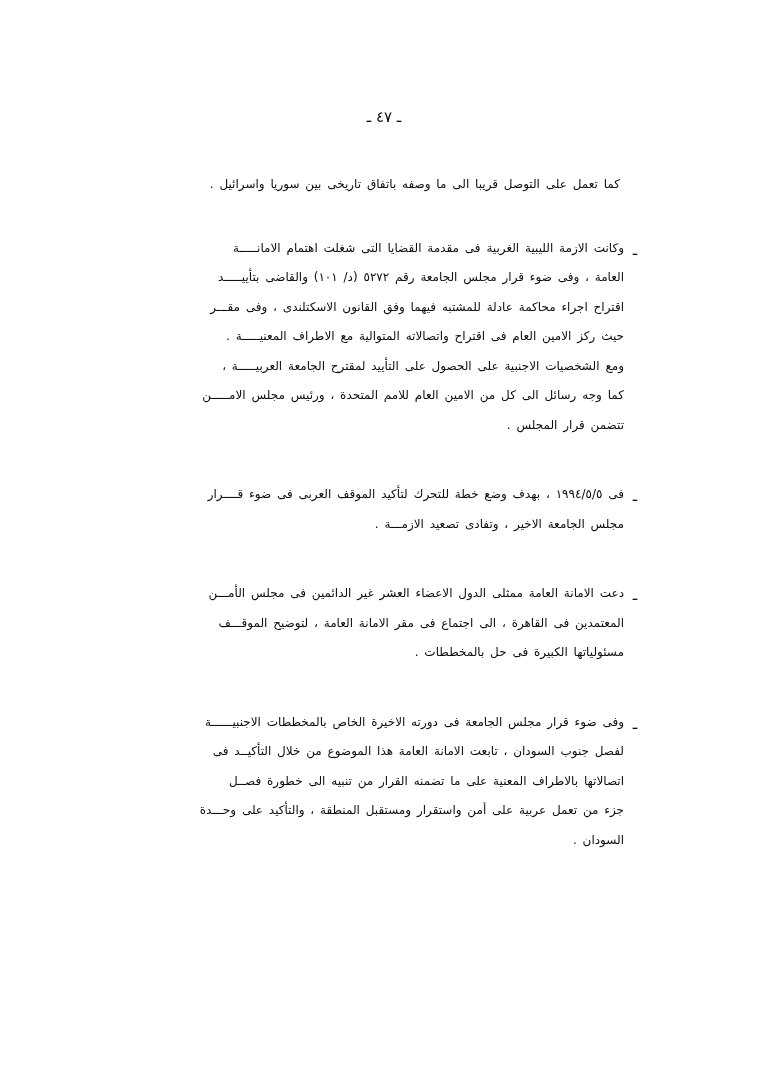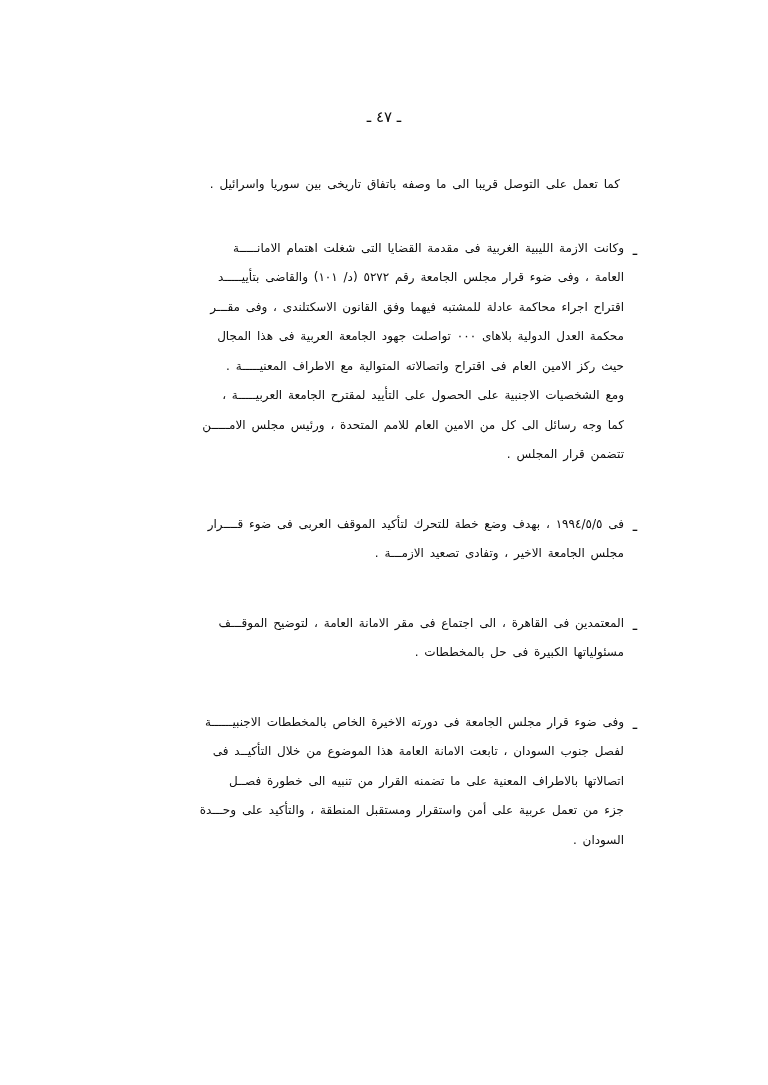--- a/index.html
+++ b/index.html
@@ -86,39 +86,39 @@
         <div class="line">كما تعمل على التوصل قريبا الى ما وصفه باتفاق تاريخى بين سوريا واسرائيل .</div>
       </div>
     </div>
 
     <div class="para p-gap-2">
       <div class="dash">ـ</div>
       <div class="lines">
         <div class="line">وكانت الازمة الليبية الغربية فى مقدمة القضايا التى شغلت اهتمام الامانـــــة</div>
         <div class="line">العامة ، وفى ضوء قرار مجلس الجامعة رقم ٥٢٧٢ (د/ ١٠١) والقاضى بتأييـــــد</div>
         <div class="line">اقتراح اجراء محاكمة عادلة للمشتبه فيهما وفق القانون الاسكتلندى ، وفى مقـــر</div>
-        <div class="line">محكمة العدل الدولية بلاهاى ٠٠٠ تواصلت جهود الجامعة العربية فى هذا المجال</div>
         <div class="line">حيث ركز الامين العام فى اقتراح واتصالاته المتوالية مع الاطراف المعنيـــــة .</div>
         <div class="line">ومع الشخصيات الاجنبية على الحصول على التأييد لمقترح الجامعة العربيـــــة ،</div>
         <div class="line">كما وجه رسائل الى كل من الامين العام للامم المتحدة ، ورئيس مجلس الامـــــن</div>
         <div class="line">تتضمن قرار المجلس .</div>
       </div>
     </div>
 
     <div class="para p-gap-3">
       <div class="dash">ـ</div>
       <div class="lines">
         <div class="line">فى ١٩٩٤/٥/٥ ، بهدف وضع خطة للتحرك لتأكيد الموقف العربى فى ضوء قــــرار</div>
         <div class="line">مجلس الجامعة الاخير ، وتفادى تصعيد الازمـــة .</div>
       </div>
     </div>
 
     <div class="para p-gap-4">
       <div class="dash">ـ</div>
       <div class="lines">
+        <div class="line">دعت الامانة العامة ممثلى الدول الاعضاء العشر غير الدائمين فى مجلس الأمـــن</div>
         <div class="line">المعتمدين فى القاهرة ، الى اجتماع فى مقر الامانة العامة ، لتوضيح الموقـــف</div>
         <div class="line">مسئولياتها الكبيرة فى حل بالمخططات .</div>
       </div>
     </div>
 
     <div class="para">
       <div class="dash">ـ</div>
       <div class="lines">
         <div class="line">وفى ضوء قرار مجلس الجامعة فى دورته الاخيرة الخاص بالمخططات الاجنبيــــــة</div>
         <div class="line">لفصل جنوب السودان ، تابعت الامانة العامة هذا الموضوع من خلال التأكيــد فى</div>

